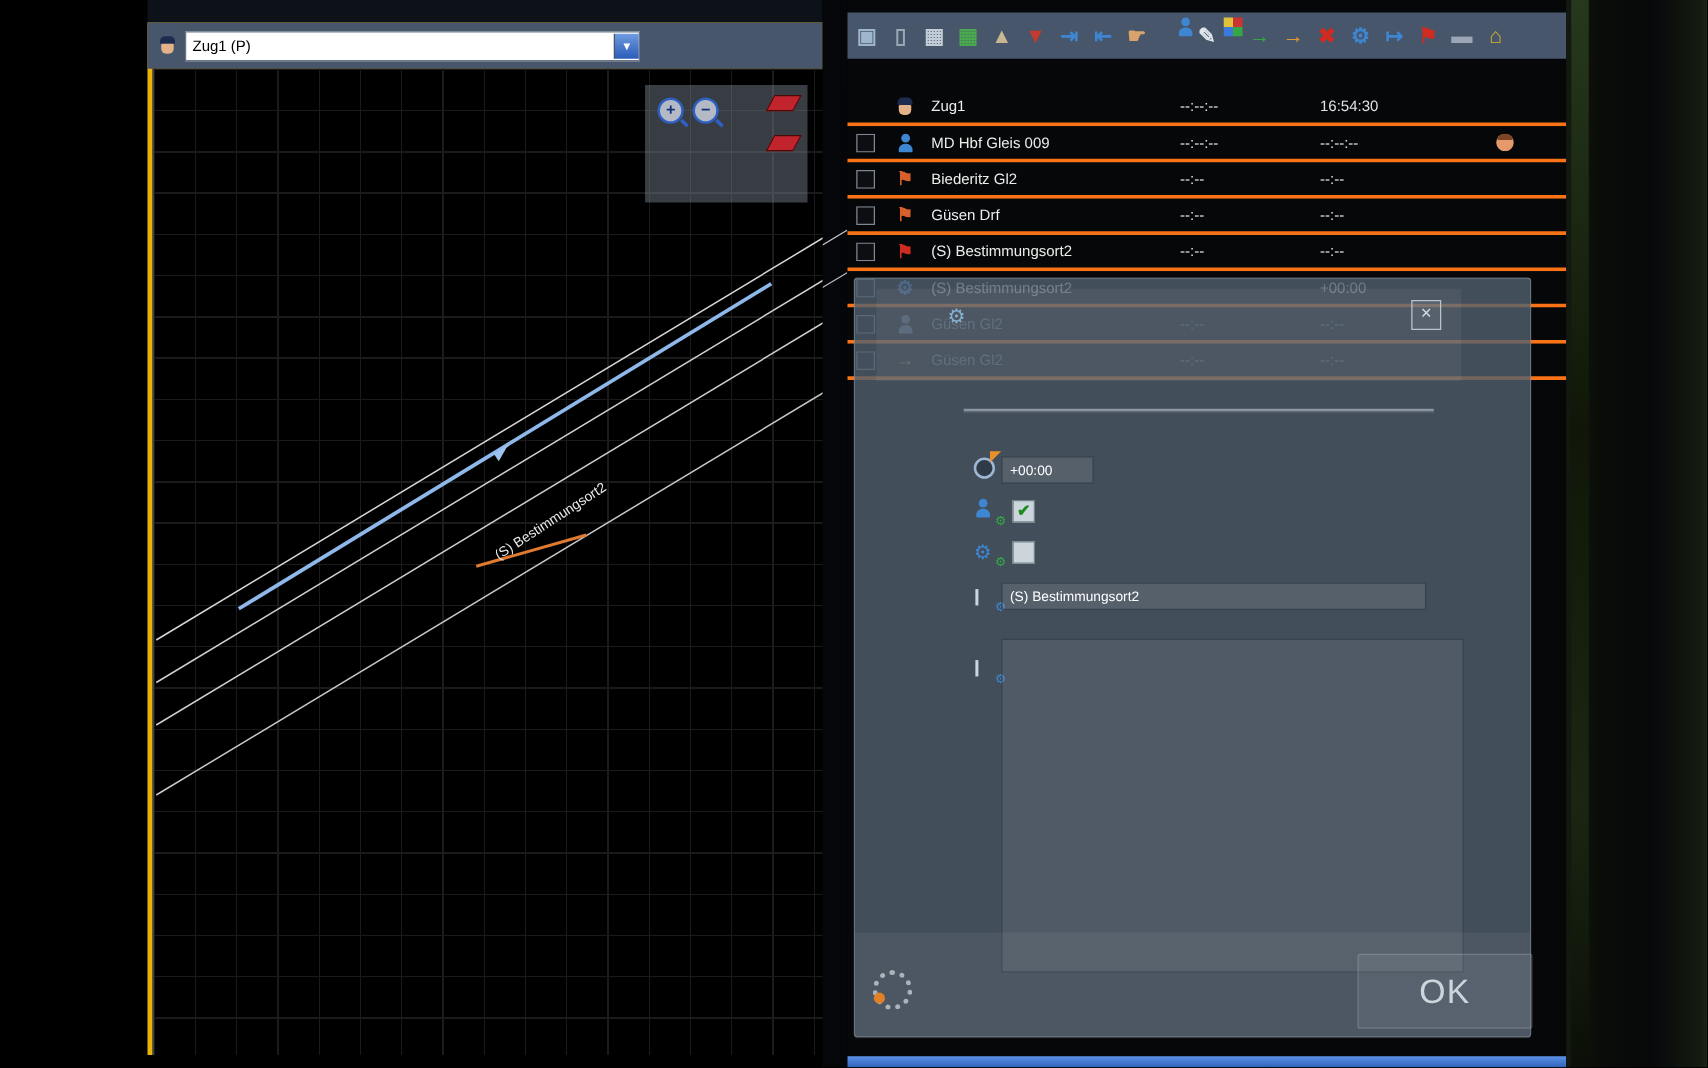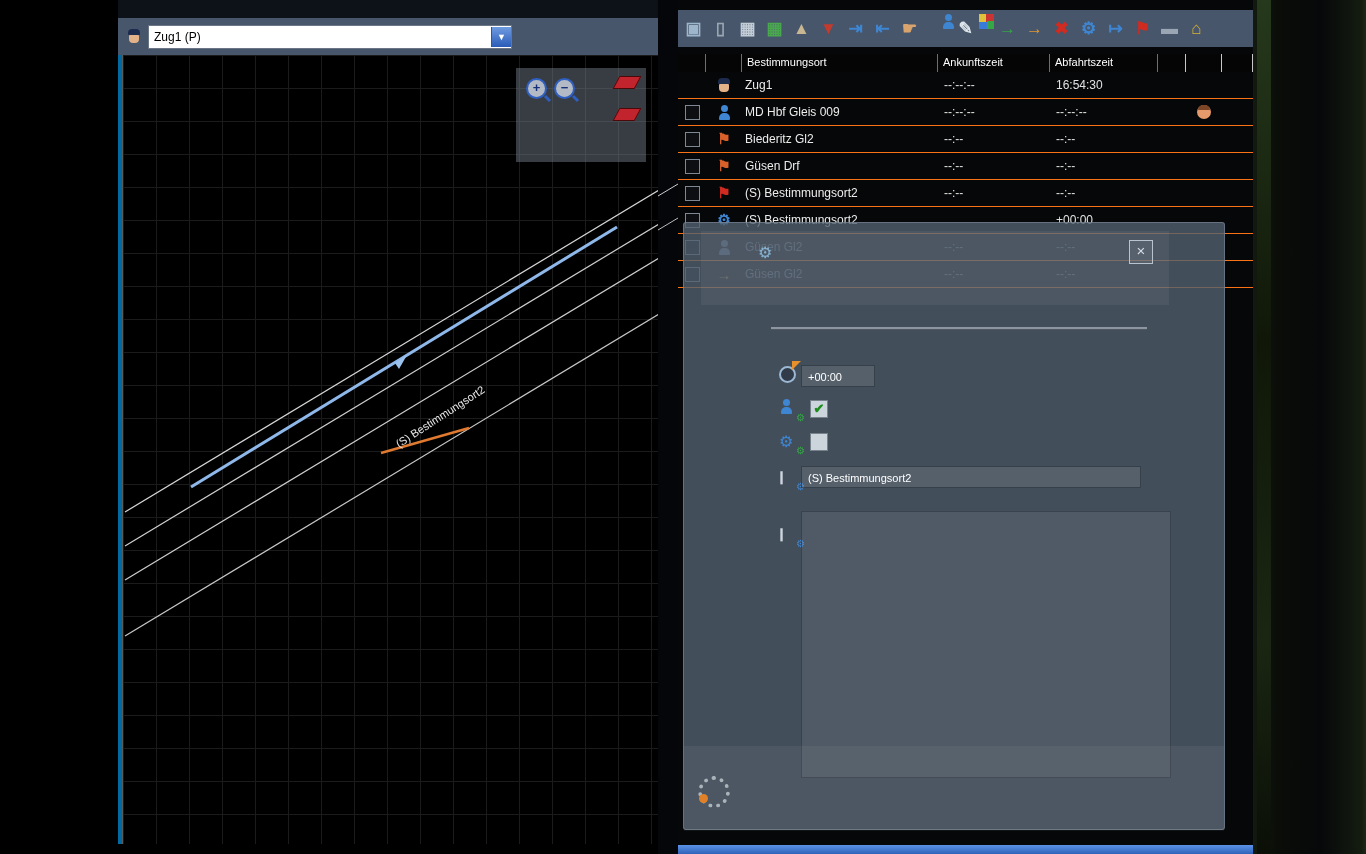--- a/index.html
+++ b/index.html
@@ -1,21 +1,21 @@
 <!DOCTYPE html>
 <html><head>
 <meta charset="utf-8">
 <style>
   html,body{margin:0;padding:0;background:#000;}
   #app{position:relative;width:1366px;height:854px;overflow:hidden;background:#000;
        font-family:"Liberation Sans", sans-serif;color:#e8e8e8;}
   .abs{position:absolute;}
 
   
-  #left-panel{left:118px;top:18px;width:540px;height:826px;background:#0369a1;}
+  #left-panel{left:118px;top:18px;width:540px;height:826px;background:#eab308;}
   #left-header{position:absolute;left:0;top:0;width:100%;height:37px;
                background:linear-gradient(#55657a,#42526400 140%),#47566a;background:#47566a;}
   .ic-avatar{display:inline-block;width:16px;height:16px;position:relative;}
   .ic-avatar::before{content:"";position:absolute;left:2px;top:1px;width:12px;height:6px;
                      background:#1d2c4e;border-radius:4px 4px 1px 1px;}
   .ic-avatar::after{content:"";position:absolute;left:3px;top:7px;width:10px;height:8px;
                     background:#e3b289;border-radius:1px 1px 4px 4px;}
   #train-combo{position:absolute;left:30px;top:7px;width:362px;height:22px;background:#fff;
                border:1px solid #6a7686;display:flex;align-items:center;}
   #train-combo .val{flex:1;color:#000;font-size:12px;padding-left:5px;line-height:20px;}
@@ -61,21 +61,21 @@
            background:conic-gradient(#cc3333 0 25%,#35a845 0 50%,#3a7ad9 0 75%,#e0c23a 0);}
 
   #grid-header{position:absolute;left:0;top:54px;width:575px;height:18px;background:#050505;
                font-size:11px;color:#fff;}
   .cols{display:grid;grid-template-columns:28px 36px 196px 112px 108px 28px 36px 31px;}
   #grid-header .hcell{border-right:1px solid #6e6e6e;line-height:17px;padding-left:5px;
                       overflow:hidden;white-space:nowrap;}
   #grid-header .hcell:nth-child(n+6){border-right:1px solid #c8c8c8;}
 
   #table-rows{position:absolute;left:0;top:72px;width:575px;}
-  .row{height:26px;border-bottom:1px solid #f97316;align-items:center;font-size:12px;
+  .row{height:26px;border-bottom:3px solid #f97316;align-items:center;font-size:12px;
        background:#060708;}
   .row .cell{overflow:hidden;white-space:nowrap;}
   .row .name{padding-left:3px;color:#ececec;}
   .row .time{padding-left:6px;color:#e2e2e2;}
   .row.dim .name,.row.dim .time{color:#73808d;}
   .cbc{display:flex;justify-content:center;}
   .cb{display:inline-block;width:13px;height:13px;border:1px solid #7e8794;background:#0c0e11;}
   .icc{display:flex;justify-content:center;align-items:center;}
   .rowic{font-size:15px;font-weight:bold;display:inline-flex;align-items:center;justify-content:center;}
   .ic-face{display:inline-block;width:14px;height:14px;border-radius:50%;background:#e59a6b;position:relative;}
@@ -218,30 +218,20 @@
           <span class="tbic" style="color:#3f86d2">↦</span>
 
           <span class="tbic" style="color:#cf2b20">⚑</span>
 
           <span class="tbic" style="color:#9aa6b4">▬</span>
 
           <span class="tbic" style="color:#d9b435">⌂</span>
         </div>
     </div>
 
-    <div id="grid-header" class="cols">
-      <div class="hcell"></div>
-      <div class="hcell"></div>
-      <div class="hcell">Bestimmungsort</div>
-      <div class="hcell">Ankunftszeit</div>
-      <div class="hcell">Abfahrtszeit</div>
-      <div class="hcell"></div>
-      <div class="hcell"></div>
-      <div class="hcell"></div>
-    </div>
 
     <div id="table-rows">
 
         <div class="row cols">
           <div class="cell cbc">
             
           </div>
           <div class="cell icc">
             <span class="rowic ic-avatar" style=""></span>
           </div>
@@ -404,16 +394,17 @@
     </span>
     <div class="dfield" style="left:117px;top:243px;width:340px;">(S) Bestimmungsort2</div>
 
     <span class="dlg-ic" style="left:95px;top:302px;">
       <span class="ibeam">Ⅰ</span><span class="sub" style="color:#3f86d2;">⚙</span>
     </span>
     <div id="dlg-text"></div>
 
     <div id="dlg-foot"></div>
     <div id="dlg-spin"></div>
+    <div id="ok-btn">OK</div>
   </div>
 
   <div id="right-edge" class="abs"></div>
 </div>
 
 </body></html>

